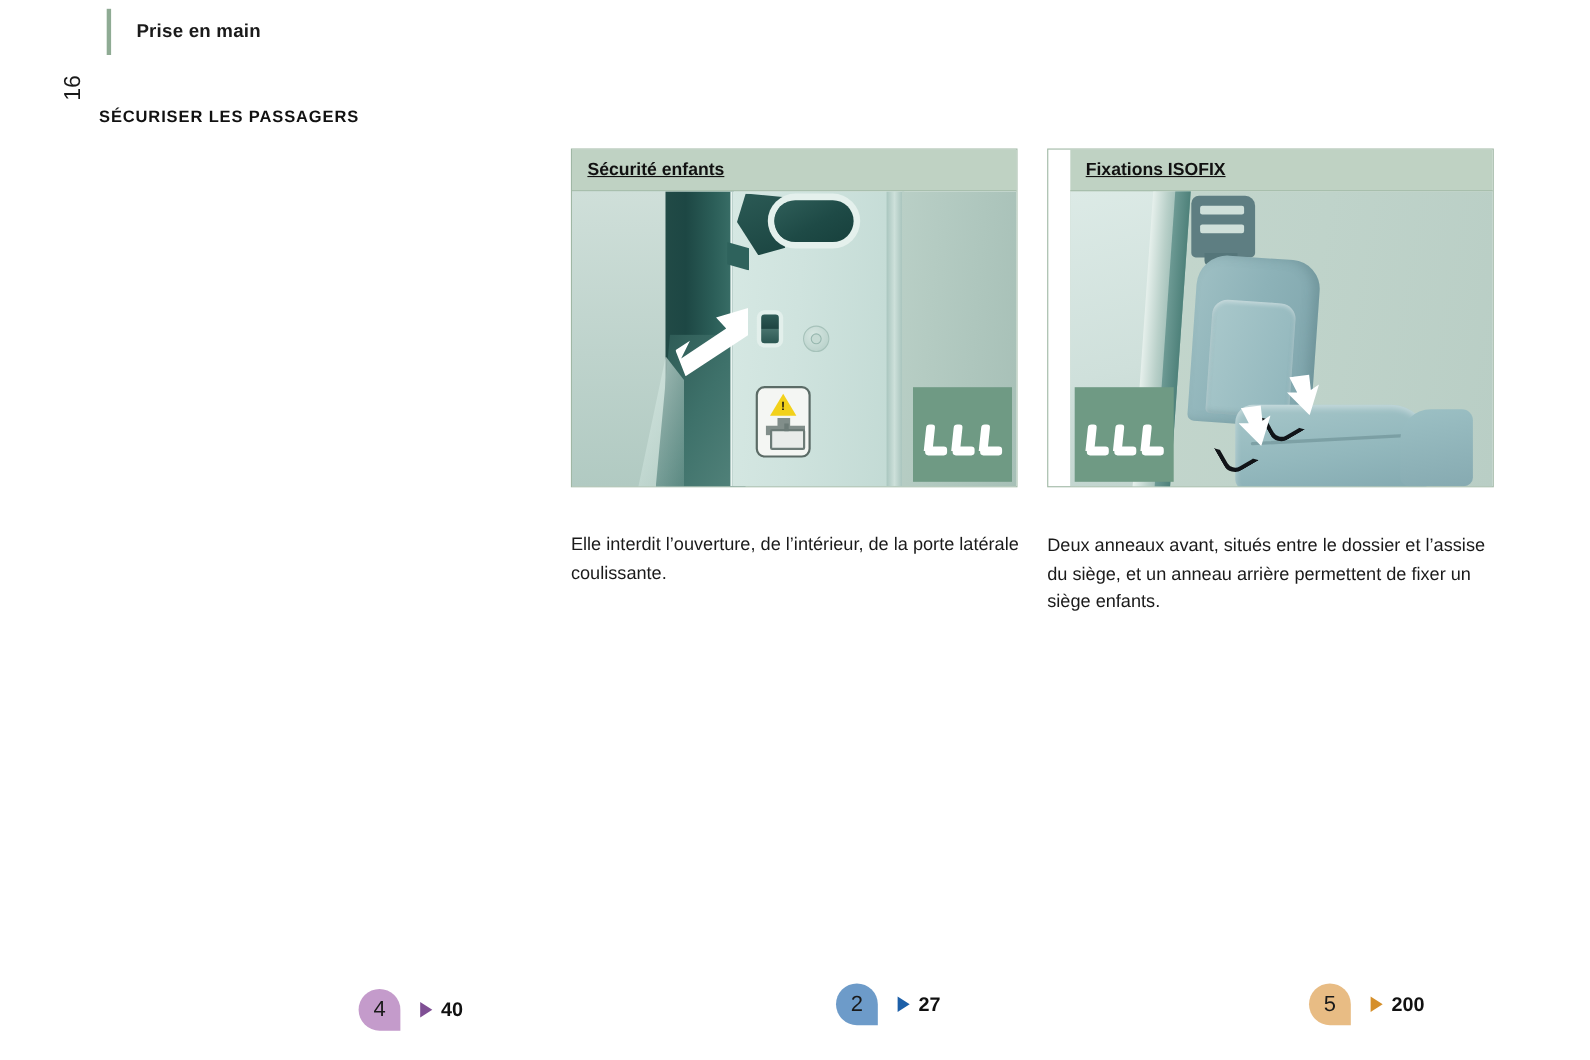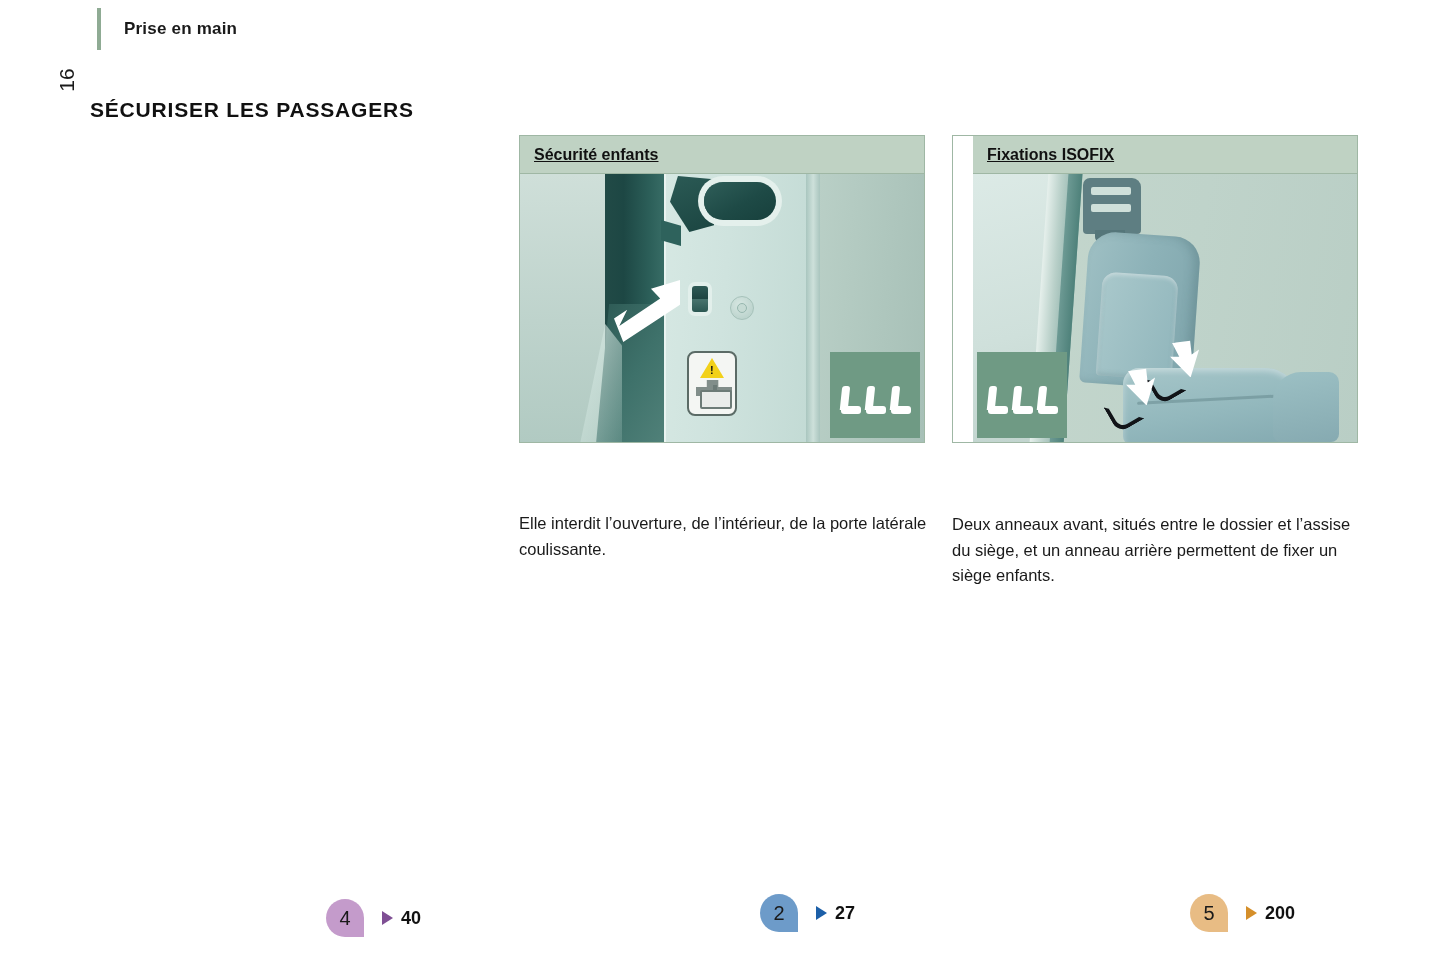--- a/index.html
+++ b/index.html
@@ -52,21 +52,21 @@
     display: flex;
     align-items: center;
     justify-content: center;
   }
 
   
   #section-title {
     position: absolute;
     left: 90px;
     top: 98px;
-    font-size: 21px;
+    font-size: 15px;
     font-weight: bold;
     letter-spacing: .8px;
     color: #111;
   }
 
   
   #intro {
     position: absolute;
     left: 88px;
     top: 196px;
@@ -351,21 +351,20 @@
     gap: 3px; padding-bottom: 22px; box-sizing: border-box;
   }
 
   
   .caption {
     position: absolute;
     width: 410px;
     font-size: 16.5px;
     line-height: 25.5px;
     color: #1a1a1a;
-    margin-top: 28px;
   }
   #caption-child-safety { left: 519px; top: 483px; }
   #caption-isofix       { left: 952px; top: 484px; }
 
   
   .xref {
     position: absolute;
     display: flex;
     align-items: center;
     height: 40px;

